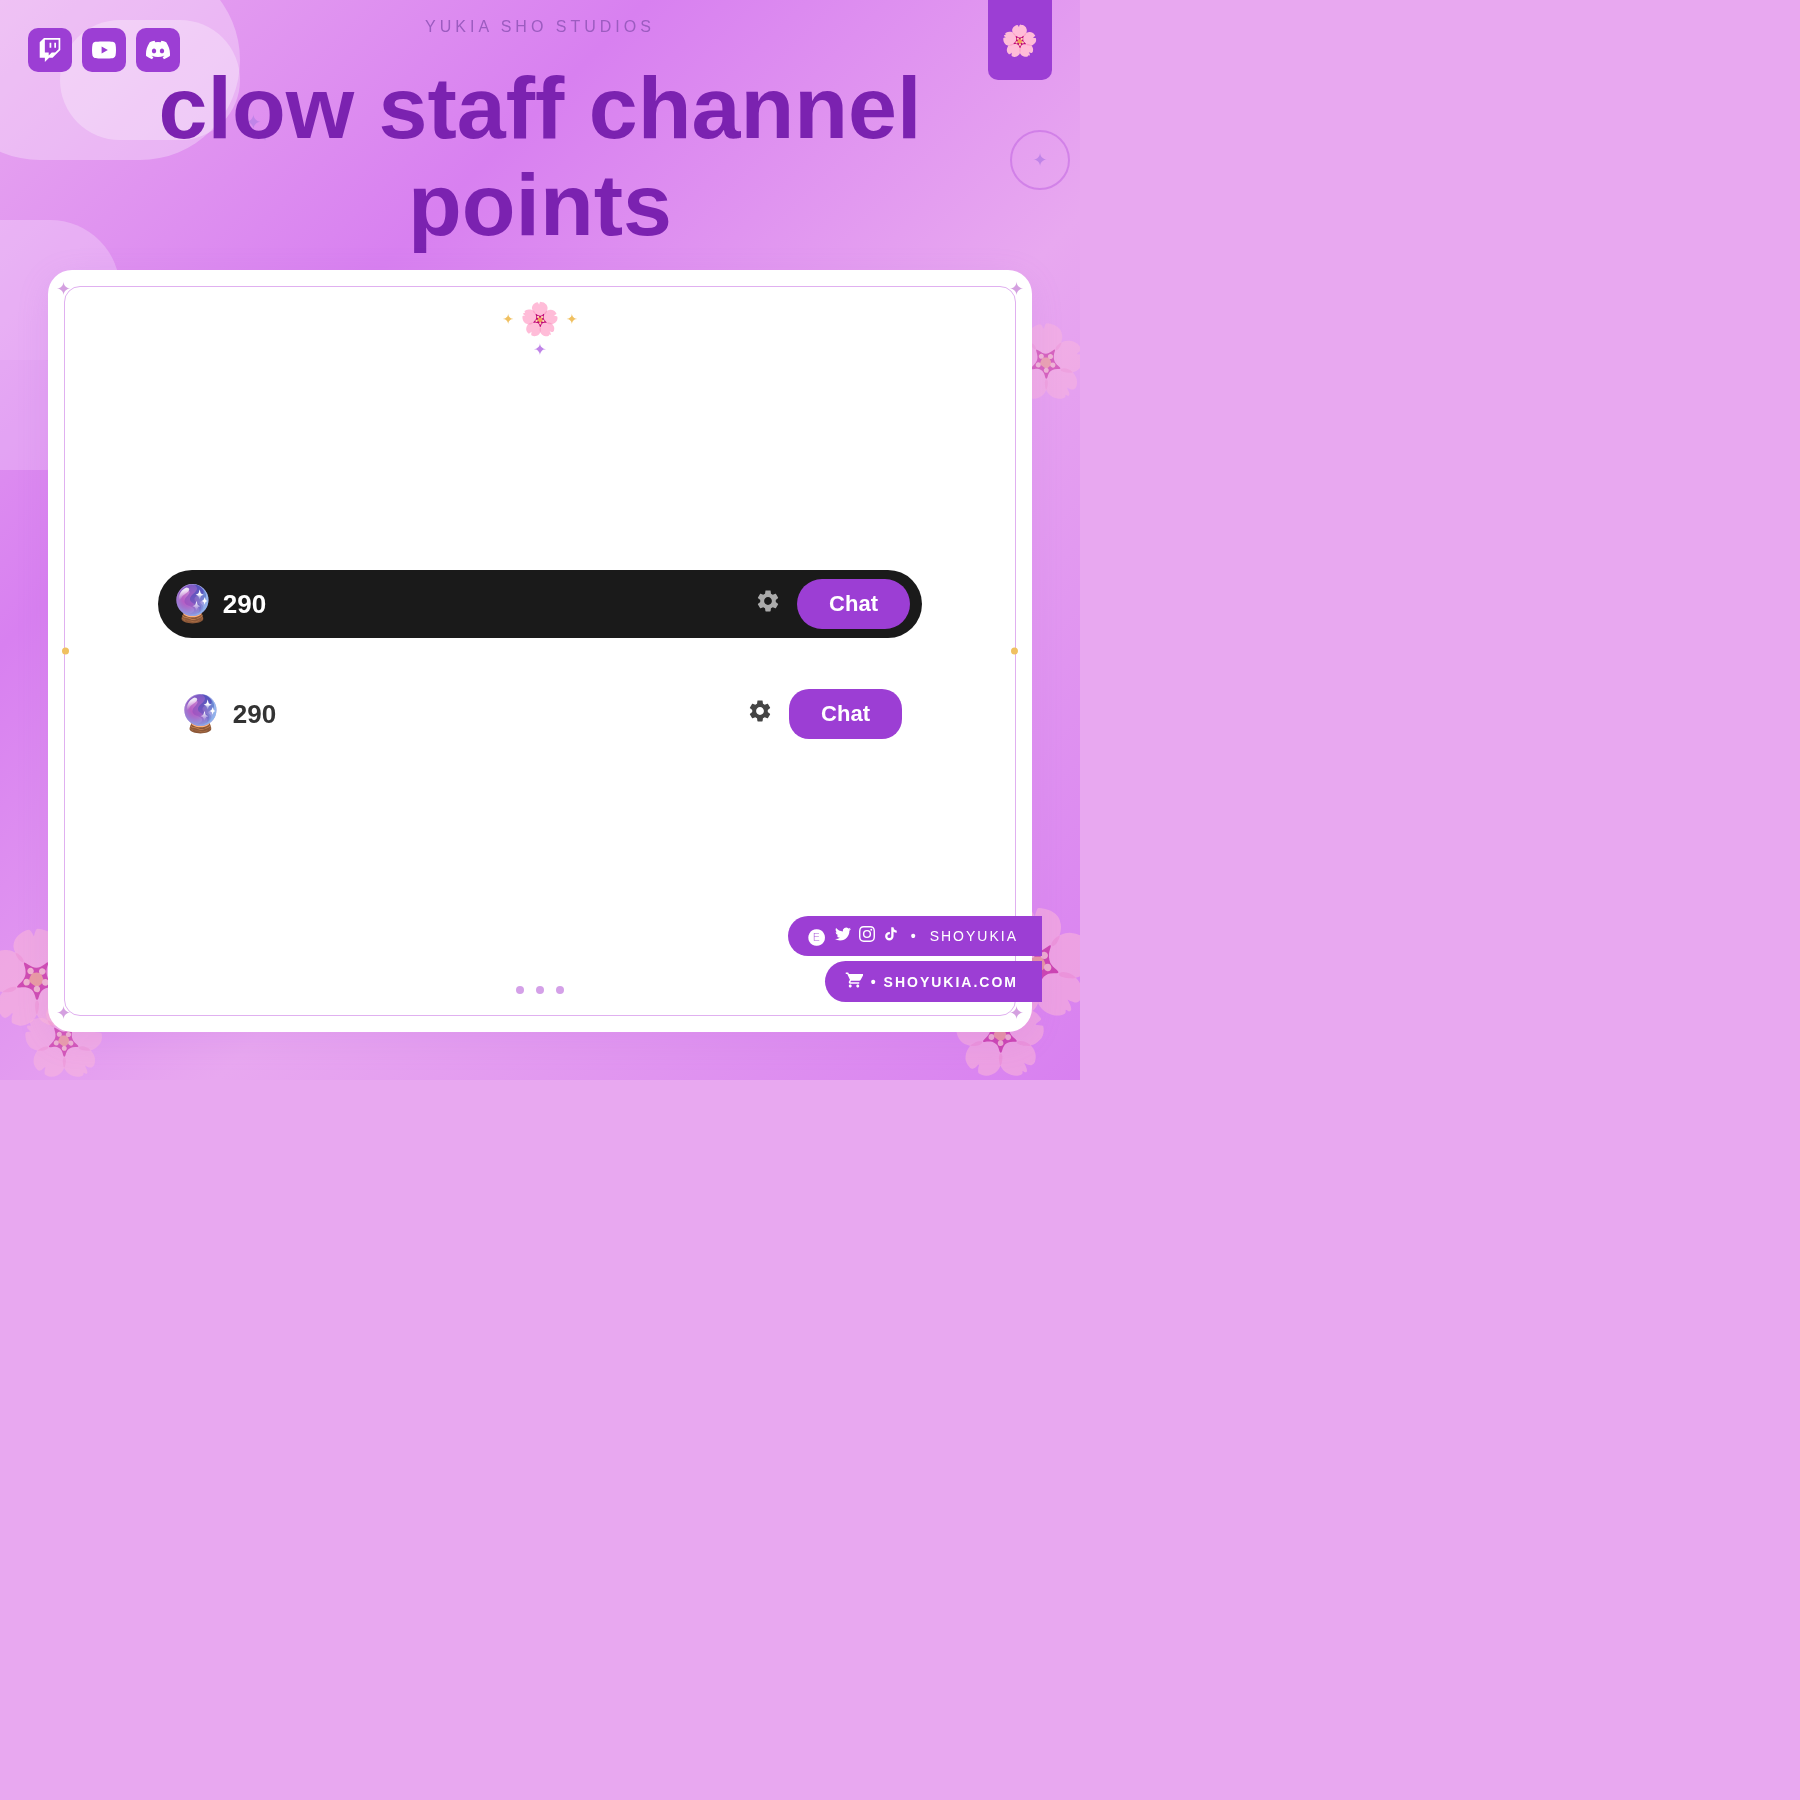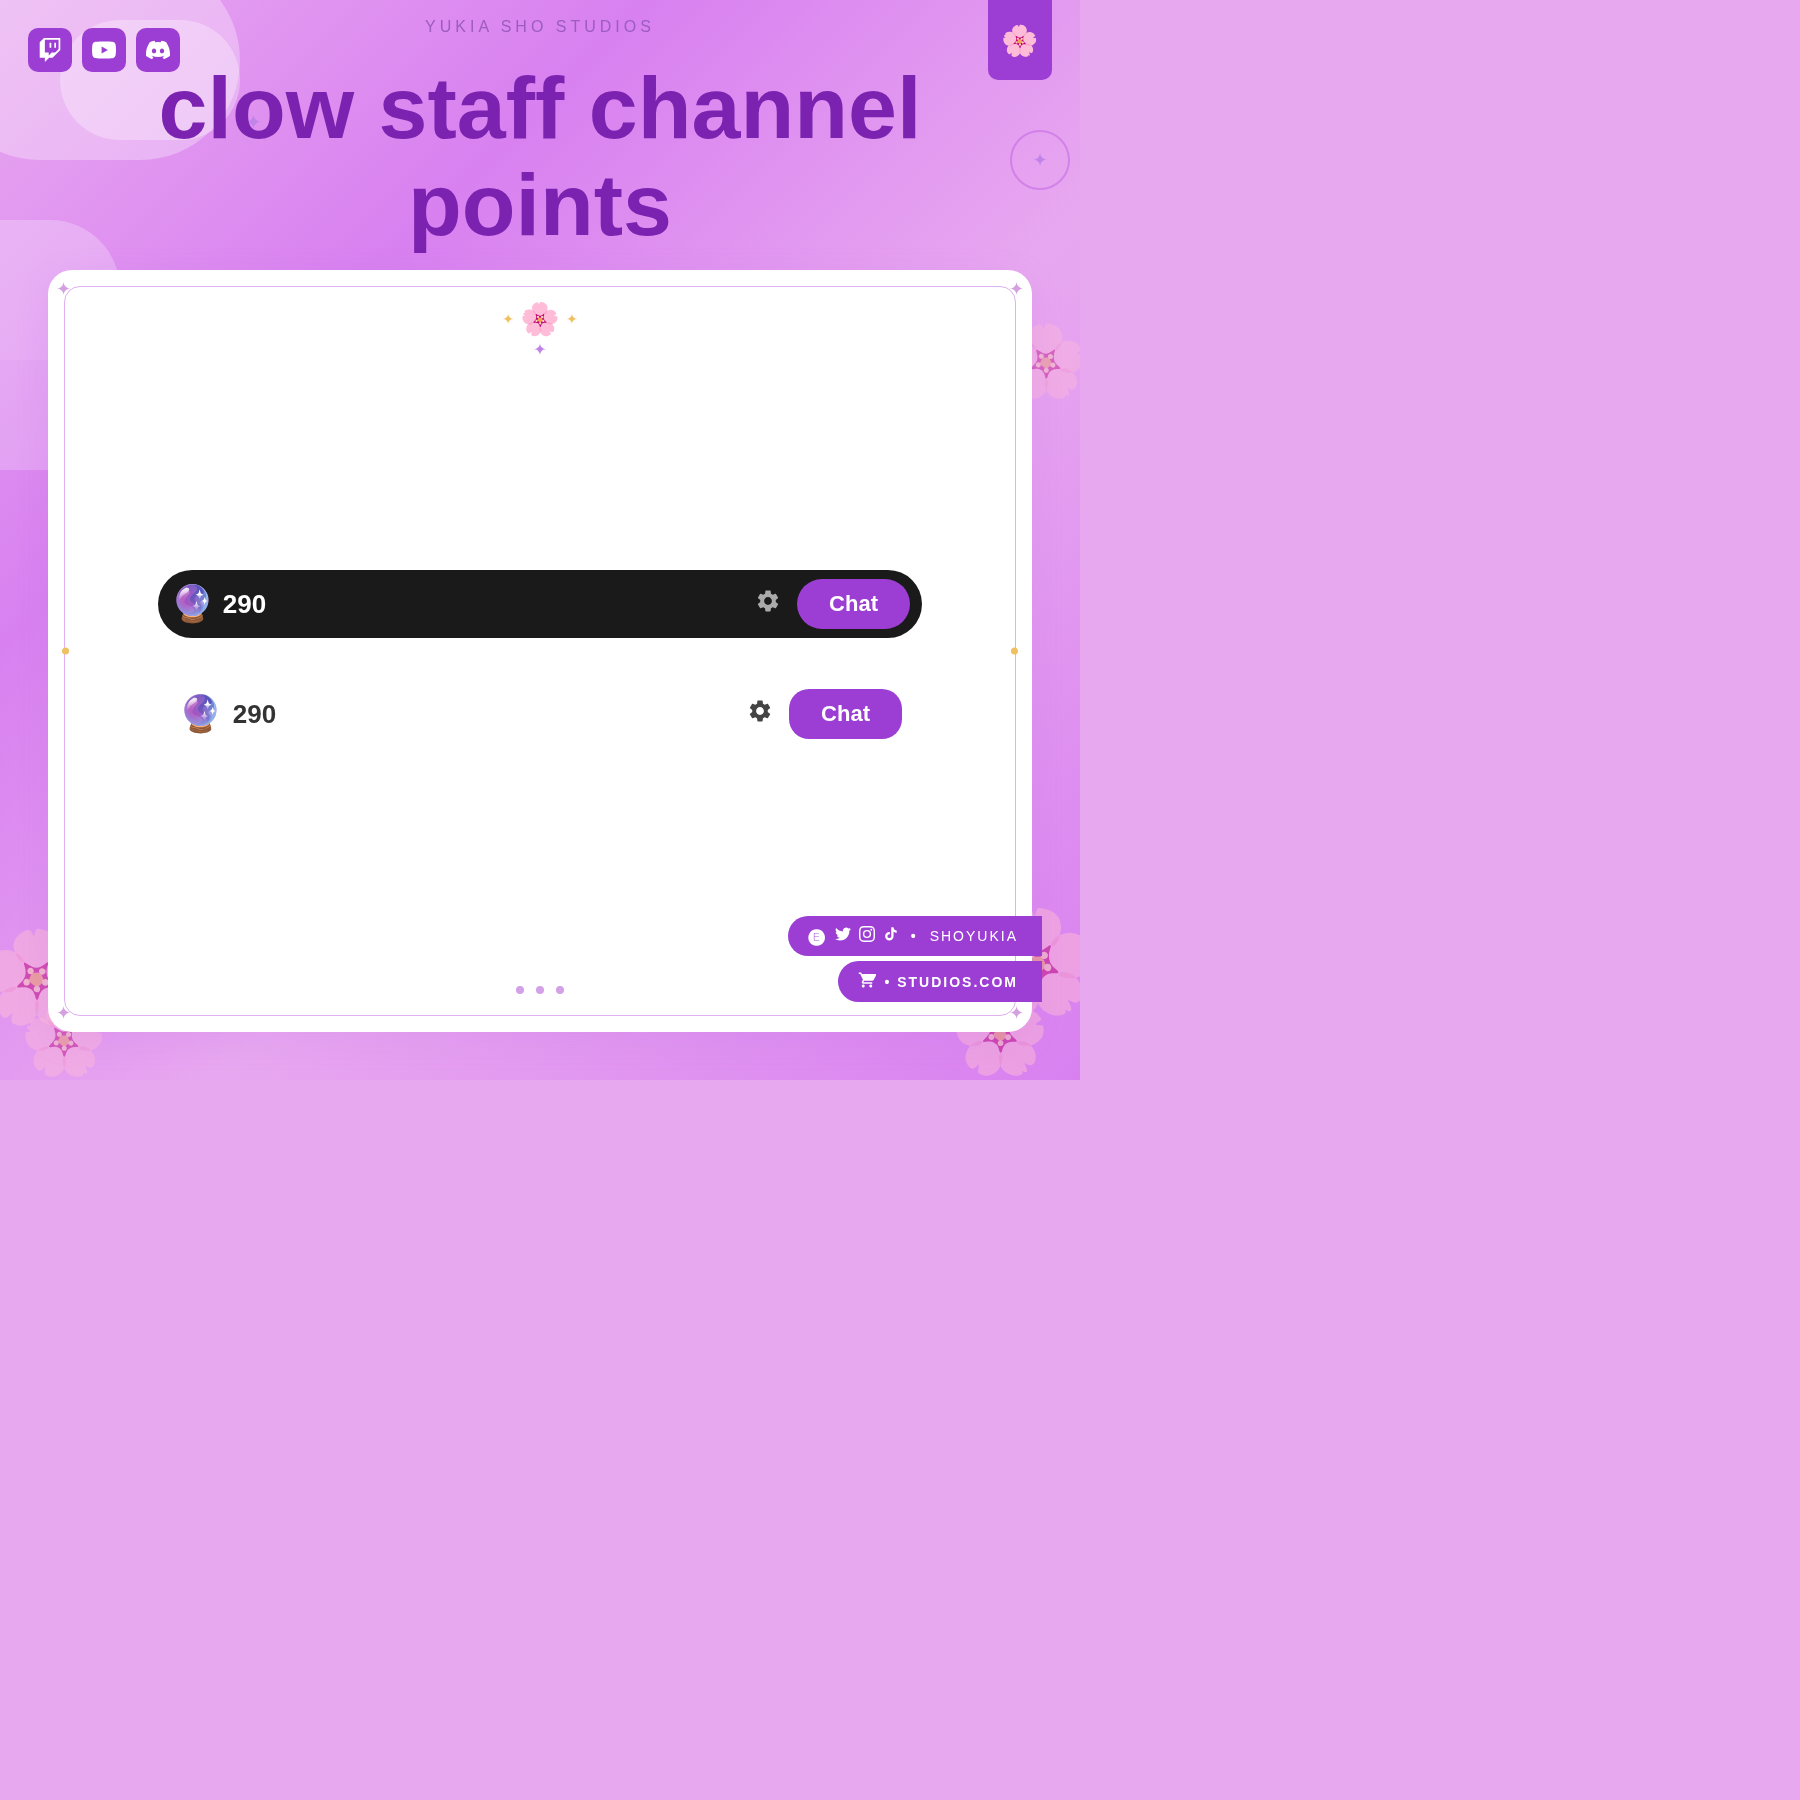--- a/index.html
+++ b/index.html
@@ -386,18 +386,18 @@
       <span style="margin:0 4px;">•</span>
       <span style="font-weight:400;letter-spacing:2px;">SHOYUKIA</span>
     </div>
 
     <div class="bottom-web-badge">
       <span>
         <svg width="18" height="18" viewBox="0 0 24 24" fill="white">
             <path d="M7 18c-1.1 0-1.99.9-1.99 2S5.9 22 7 22s2-.9 2-2-.9-2-2-2zM1 2v2h2l3.6 7.59-1.35 2.45c-.16.28-.25.61-.25.96C5 16.1 6.1 17 7 17h12v-2H7.42c-.14 0-.25-.11-.25-.25l.03-.12.9-1.63H19c.75 0 1.41-.41 1.75-1.03l3.58-6.49A1 1 0 0023.46 4H5.21l-.94-2H1zm16 16c-1.1 0-1.99.9-1.99 2s.89 2 1.99 2 2-.9 2-2-.9-2-2-2z"></path>
           </svg>
       </span>
-      <span style="font-weight:800;letter-spacing:2px;">•  STUDIOS.COM</span>
+      <span style="font-weight:800;letter-spacing:2px;">•  SHOYUKIA.COM</span>
     </div>
 
   </div>
 
 </div>
 
 </body></html>

